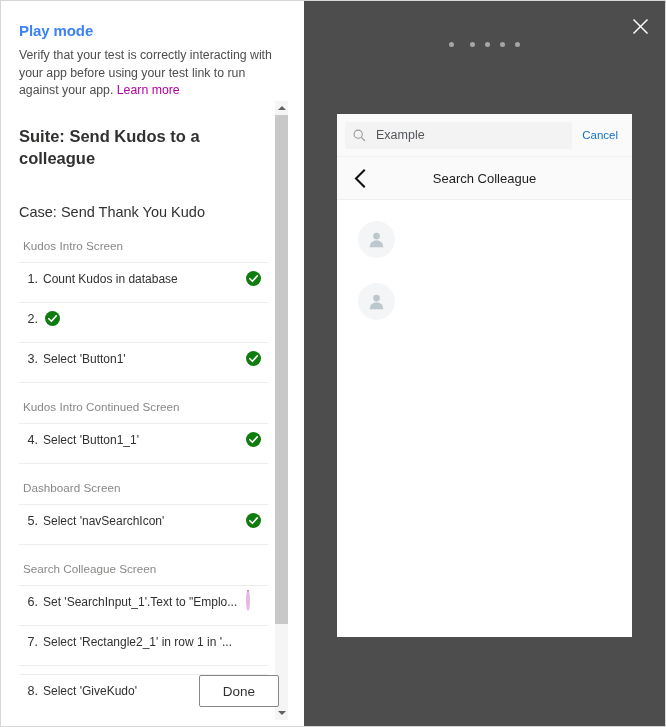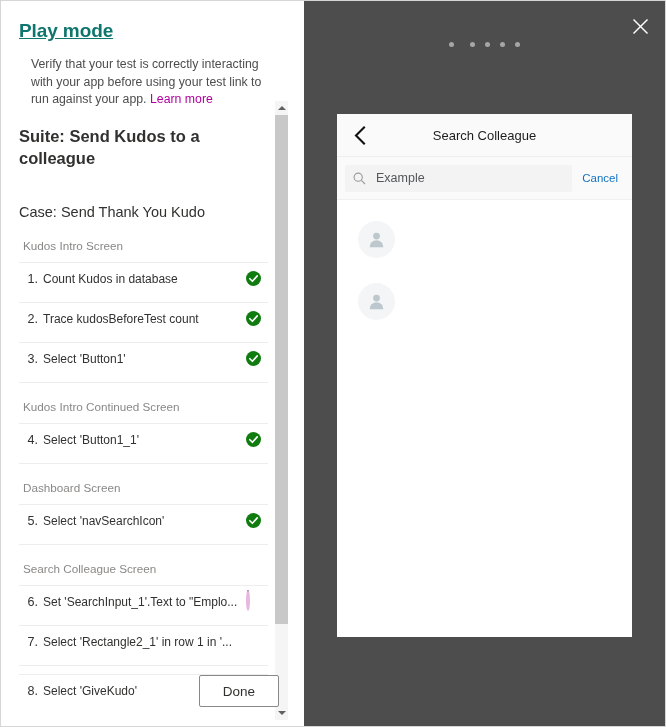--- a/index.html
+++ b/index.html
@@ -35,34 +35,33 @@
     background: #ffffff;
     box-sizing: border-box;
     flex: 0 0 303px;
     overflow: hidden;
   }
 
   #panel-header {
     padding: 17px 18px 0 18px;
   }
   #panel-title {
-    font-size: 19px;
+    font-size: 15px;
     font-weight: 600;
-    color: #0f766e;
+    color: #3b82f6;
     letter-spacing: -0.1px;
     line-height: 26px;
     margin: 0 0 3px 0;
-    text-decoration: underline;
   }
   #panel-subtitle {
     font-size: 12.3px;
     color: #4d4d4d;
     line-height: 17.5px;
     max-width: 262px;
-    margin: 12px;
+    margin: 0;
   }
   .learn-more-link {
     color: #a4373a;
     color: #a4262c;
     text-decoration: none;
     cursor: pointer;
   }
   .learn-more-link.magenta { color: #b4009e; }
 
   
@@ -361,21 +360,20 @@
               <div class="step-row">
                 <span class="step-num">1.</span>
                 <span class="step-text">Count Kudos in database</span>
                 <span class="step-status"><svg class="status-pass" viewBox="0 0 16 16">
                     <circle cx="8" cy="8" r="8" fill="#107c10"></circle>
                     <polyline points="4.1,8.2 6.8,11 12,5.2" fill="none" stroke="#ffffff" stroke-width="1.7" stroke-linecap="round" stroke-linejoin="round"></polyline>
                   </svg></span>
               </div>
               <div class="step-row">
                 <span class="step-num">2.</span>
-                <span class="step-text">Trace kudosBeforeTest count</span>
                 <span class="step-status"><svg class="status-pass" viewBox="0 0 16 16">
                     <circle cx="8" cy="8" r="8" fill="#107c10"></circle>
                     <polyline points="4.1,8.2 6.8,11 12,5.2" fill="none" stroke="#ffffff" stroke-width="1.7" stroke-linecap="round" stroke-linejoin="round"></polyline>
                   </svg></span>
               </div>
               <div class="step-row">
                 <span class="step-num">3.</span>
                 <span class="step-text">Select 'Button1'</span>
                 <span class="step-status"><svg class="status-pass" viewBox="0 0 16 16">
                     <circle cx="8" cy="8" r="8" fill="#107c10"></circle>
@@ -457,41 +455,41 @@
 
     <div id="progress-dots">
         <span class="dot"></span>
         <span class="dot gap"></span>
         <span class="dot"></span>
         <span class="dot"></span>
         <span class="dot"></span>
       </div>
 
     <div id="app-canvas">
-
-      <div id="app-topbar">
-        <div id="back-chevron">
-          <svg width="13" height="19" viewBox="0 0 13 19">
-            <polyline points="10,1.5 2,9.5 10,17.5" fill="none" stroke="#111111" stroke-width="2.1" stroke-linecap="square"></polyline>
-          </svg>
-        </div>
-        <div id="app-topbar-title">Search Colleague</div>
-      </div>
 
       <div id="search-bar-row">
         <div id="search-field">
           <svg width="13" height="13" viewBox="0 0 13 13">
             <circle cx="5.2" cy="5.2" r="4.1" fill="none" stroke="#9a9a9a" stroke-width="1.1"></circle>
             <line x1="8.4" y1="8.4" x2="12" y2="12" stroke="#9a9a9a" stroke-width="1.1"></line>
           </svg>
           <span id="search-input-text">Example</span>
         </div>
         <span id="search-cancel">Cancel</span>
       </div>
 
+      <div id="app-topbar">
+        <div id="back-chevron">
+          <svg width="13" height="19" viewBox="0 0 13 19">
+            <polyline points="10,1.5 2,9.5 10,17.5" fill="none" stroke="#111111" stroke-width="2.1" stroke-linecap="square"></polyline>
+          </svg>
+        </div>
+        <div id="app-topbar-title">Search Colleague</div>
+      </div>
+
       <div id="results-list">
           <div class="result-row">
             <div class="avatar-circle">
               <svg width="19" height="19" viewBox="0 0 19 19">
                 <circle cx="9.5" cy="6.1" r="3.4" fill="#bdc7ce"></circle>
                 <path d="M2.6 17.2a6.9 6.9 0 0 1 13.8 0z" fill="#bdc7ce"></path>
               </svg>
             </div>
           </div>
           <div class="result-row">

